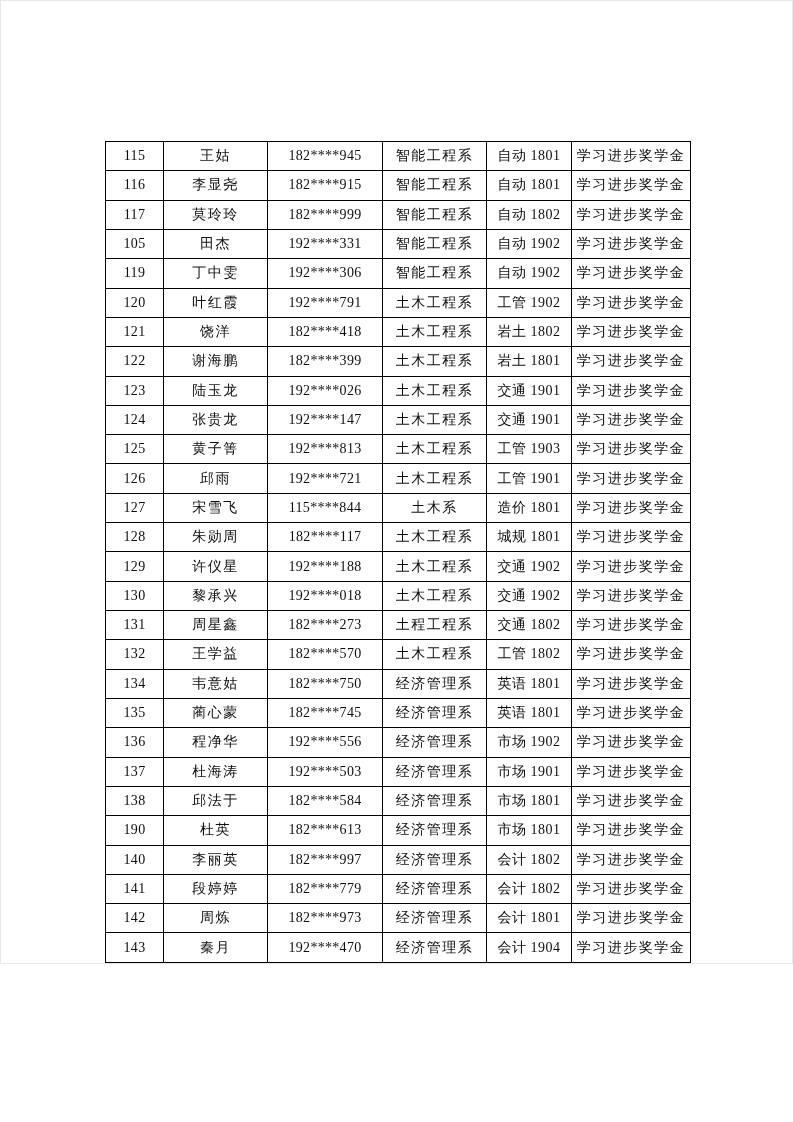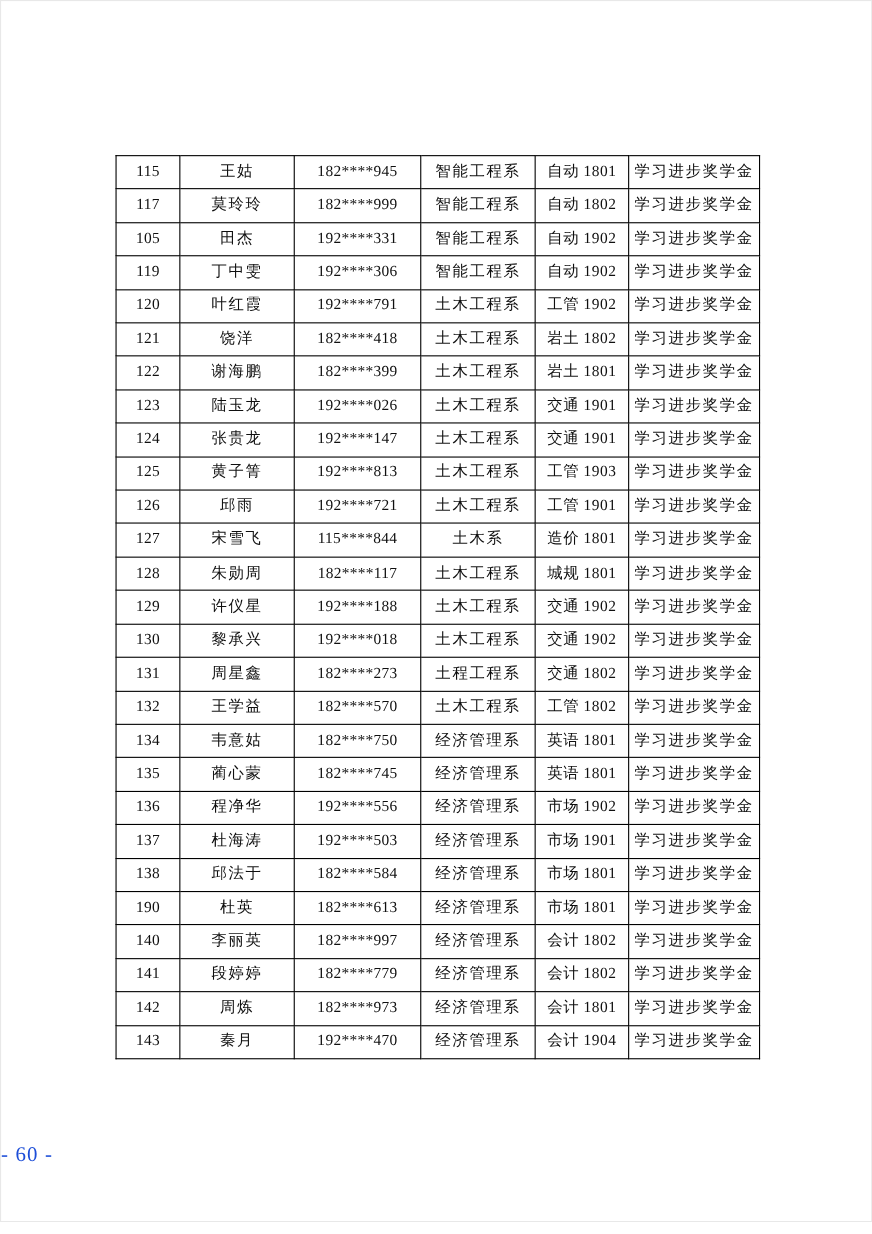--- a/index.html
+++ b/index.html
@@ -3,21 +3,21 @@
 <meta charset="utf-8">
 <style>
   html, body {
     margin: 0;
     padding: 0;
     background: #ffffff;
   }
   .page {
     position: relative;
     width: 793px;
-    height: 1111px;
+    height: 964px;
     background: #ffffff;
     box-sizing: border-box;
     border: 1px solid #e8e8e8;
     font-family: "Liberation Serif", "DejaVu Serif", serif;
     color: #000000;
     overflow: hidden;
   }
   table.award-table {
     position: absolute;
     left: 104px;
@@ -75,20 +75,28 @@
     <tbody id="table-body">
         <tr>
           <td class="cell-no">115</td>
           <td class="cell-name">王姑</td>
           <td class="cell-phone">182****945</td>
           <td class="cell-department">智能工程系</td>
           <td class="cell-class_name">自动 1801</td>
           <td class="cell-award">学习进步奖学金</td>
         </tr>
         <tr>
+          <td class="cell-no">116</td>
+          <td class="cell-name">李显尧</td>
+          <td class="cell-phone">182****915</td>
+          <td class="cell-department">智能工程系</td>
+          <td class="cell-class_name">自动 1801</td>
+          <td class="cell-award">学习进步奖学金</td>
+        </tr>
+        <tr>
           <td class="cell-no">117</td>
           <td class="cell-name">莫玲玲</td>
           <td class="cell-phone">182****999</td>
           <td class="cell-department">智能工程系</td>
           <td class="cell-class_name">自动 1802</td>
           <td class="cell-award">学习进步奖学金</td>
         </tr>
         <tr>
           <td class="cell-no">105</td>
           <td class="cell-name">田杰</td>

